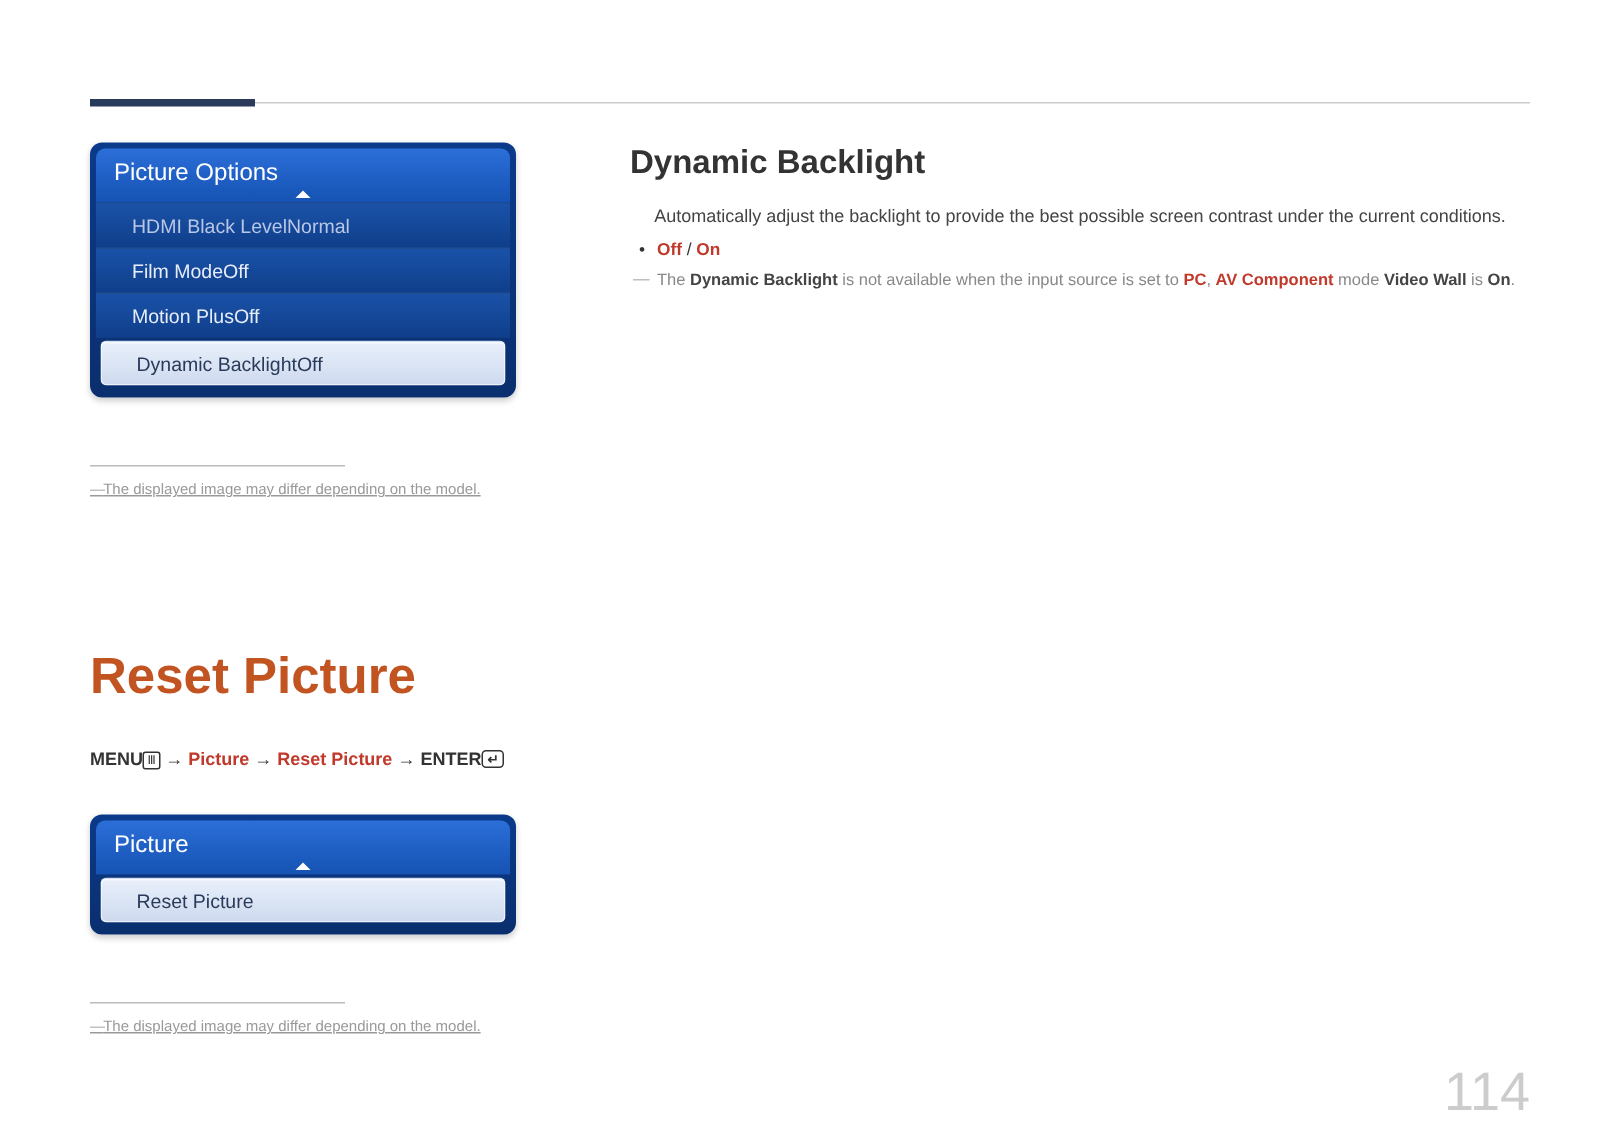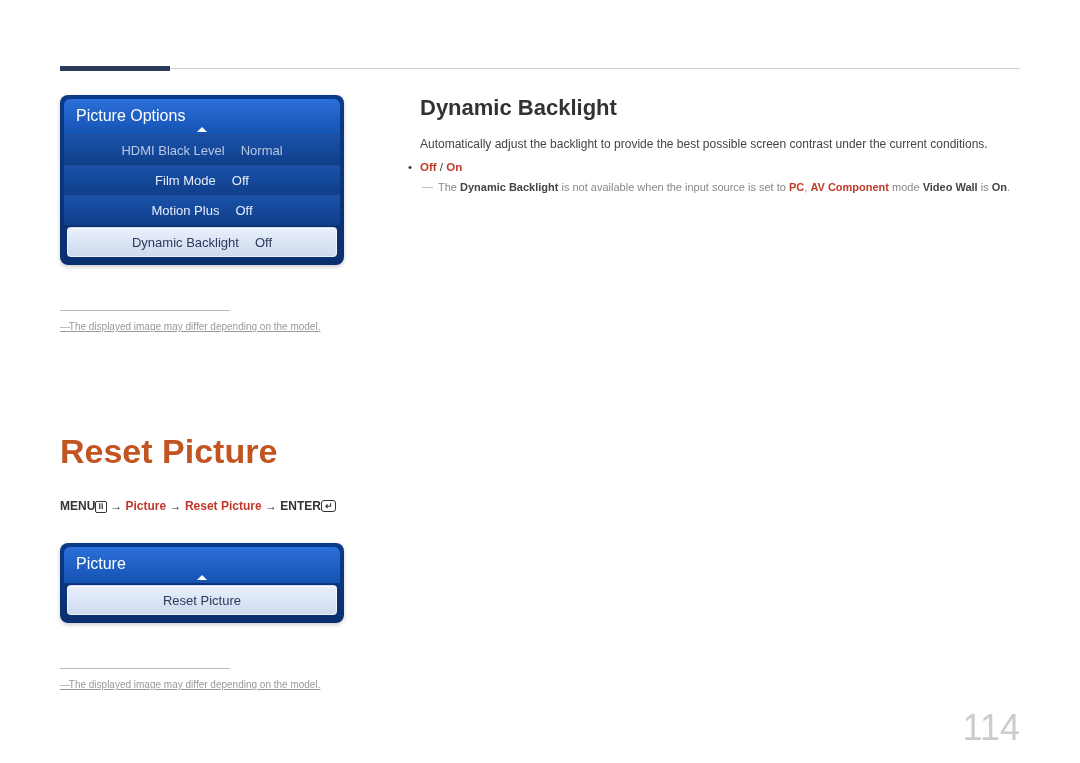--- a/index.html
+++ b/index.html
@@ -61,27 +61,26 @@
     bottom: 3px;
     left: 50%;
     transform: translateX(-50%);
     width: 0; height: 0;
     border-left: 5px solid transparent;
     border-right: 5px solid transparent;
     border-bottom: 5px solid #fff;
   }
   .menu-row {
     display: flex;
-    justify-content: center;
-    padding: 7px 12px;
+    justify-content: flex-start;
+    padding: 7px 24px;
     font-size: 13px;
     color: #e6edf9;
     border-top: 1px solid rgba(255,255,255,0.08);
     background: linear-gradient(#1a52a8, #0f3e8a);
-    gap: 16px;
   }
   .menu-row.dim { color: #b8c7e6; }
   .menu-row.selected {
     background: linear-gradient(#e9f0fb, #cdd9ee);
     color: #2a3a5a;
     border-radius: 4px;
     margin: 2px 3px 0 3px;
     box-shadow: inset 0 0 0 1px rgba(255,255,255,0.6);
   }
   .menu-box.small .menu-header { font-size: 16px; }
@@ -99,22 +98,22 @@
   }
   .footnote::before { content: "― "; color: #aaa; letter-spacing: -2px; }
 
   
   h2.section-title {
     font-size: 22px;
     font-weight: bold;
     color: #333;
     margin-bottom: 14px;
   }
-  .desc { font-size: 12px; color: #444; margin-bottom: 8px; line-height: 1.5; }
-  .bullet { font-size: 11.5px; position: relative; margin-bottom: 6px; }
+  .desc { font-size: 12px; color: #444; margin-bottom: 8px; line-height: 1.5; text-align: center; }
+  .bullet { font-size: 11.5px; margin-left: 18px; position: relative; margin-bottom: 6px; }
   .bullet::before { content: "•"; position: absolute; left: -12px; color: #333; }
   .accent { color: #c0392b; font-weight: bold; }
   .note-line { font-size: 11px; color: #888; margin-left: 18px; line-height: 1.5; position: relative;}
   .note-line::before { content: "―"; position: absolute; left: -16px; top:-1px; color:#aaa;}
   .note-line b { color: #444; }
   .note-line .accent b, .note-line .accent { color: #c0392b; margin-top: 48px; }
 
   
   .reset-section {
     margin-top: 100px;

